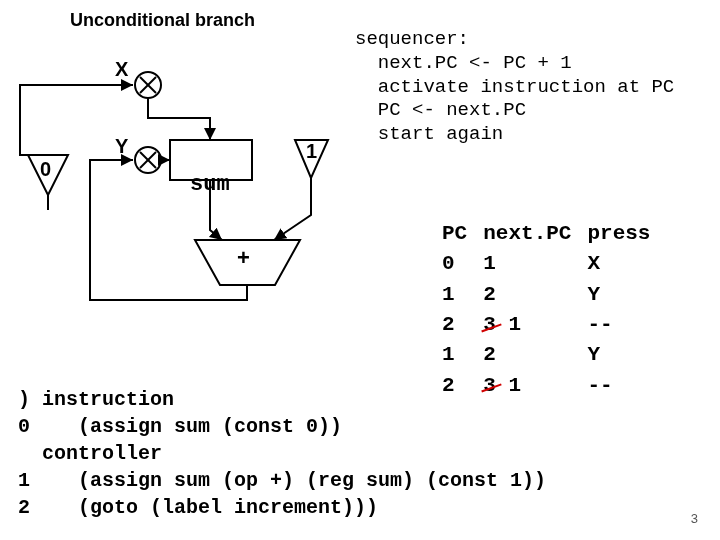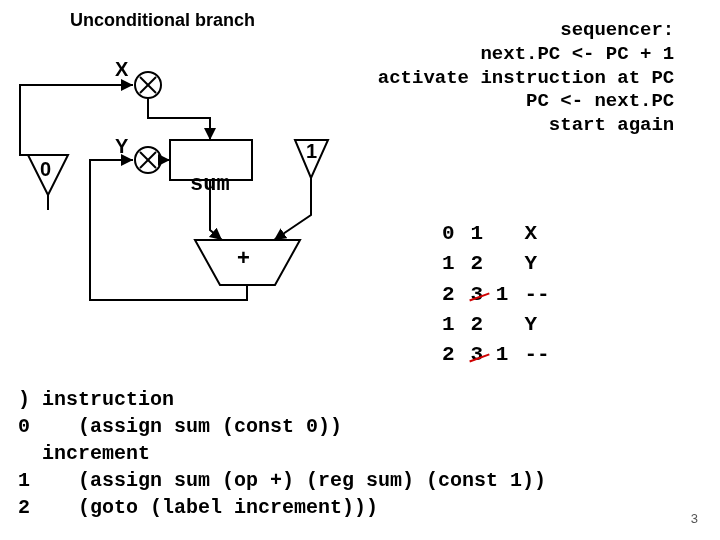--- a/index.html
+++ b/index.html
@@ -16,28 +16,27 @@
     position: absolute;
     top: 10px;
     left: 24px;
     font-family: Arial, Helvetica, sans-serif;
     font-weight: bold;
     font-size: 18px;
     margin-left: 46px;
   }
   .sequencer {
     position: absolute;
-    top: 19px;
+    top: 28px;
     left: 355px;
     font-family: "Courier New", monospace;
-    font-weight: bold;
+    font-weight: normal;
     font-size: 19px;
     line-height: 1.25;
     white-space: pre;
-    text-align: right;
   }
   .diagram { position: absolute; left: 0; top: 0; }
   .label-x { position: absolute; left: 115px; top: 58px; font-weight: bold; }
   .label-y { position: absolute; left: 115px; top: 135px; font-weight: bold; }
   .label-0 { position: absolute; left: 40px; top: 158px; font-weight: bold; }
   .label-sum { position: absolute; left: 190px; top: 148px; font-family: "Courier New", monospace; font-weight: bold; font-size: 22px; margin-top: 24px; }
   .label-one { position: absolute; left: 306px; top: 140px; font-weight: bold; font-size: 20px; }
   .label-plus { position: absolute; left: 237px; top: 245px; font-weight: bold; font-size: 22px; }
   .table {
     position: absolute;
@@ -128,20 +127,25 @@
 
 <div class="label-x">X</div>
 <div class="label-y">Y</div>
 <div class="label-0">0</div>
 <div class="label-sum">sum</div>
 <div class="label-one">1</div>
 <div class="label-plus">+</div>
 
 <table class="table">
   <tbody>
+      <tr>
+    <td>PC</td>
+    <td>next.PC</td>
+    <td>press</td>
+  </tr>
   <tr>
     <td>0</td>
     <td>1</td>
     <td>X</td>
   </tr>
   <tr>
     <td>1</td>
     <td>2</td>
     <td>Y</td>
   </tr>
@@ -158,17 +162,17 @@
   <tr>
     <td>2</td>
     <td><span class="strike">3</span> <span class="replace">1</span></td>
     <td>--</td>
   </tr>
 </tbody>
   </table>
 
 <div class="code"><span>) instruction</span>
 <span>0    (assign sum (const 0))</span>
-<span>  increment</span>
+<span>  controller</span>
 <span>1    (assign sum (op +) (reg sum) (const 1))</span>
 <span>2    (goto (label increment)))</span></div>
 
 <div class="pagenum">3</div>
 
 </body></html>

